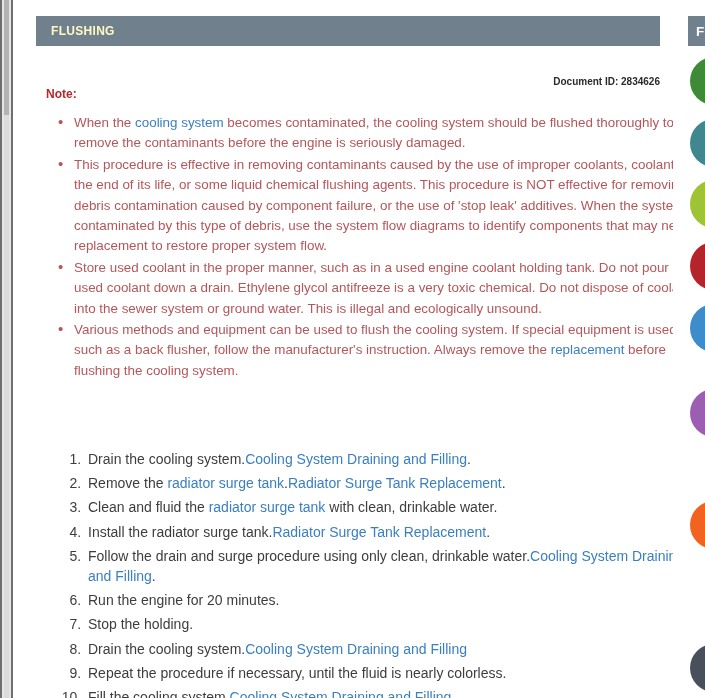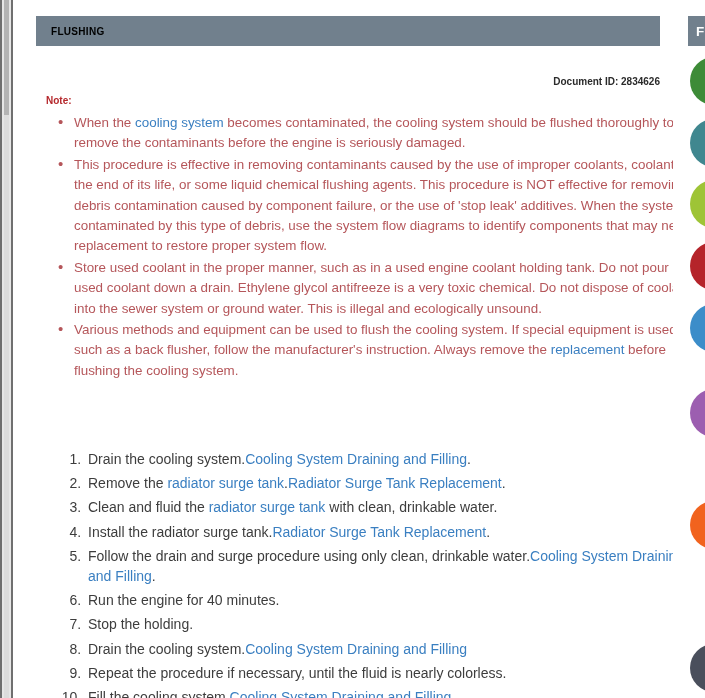--- a/index.html
+++ b/index.html
@@ -63,41 +63,41 @@
     top: 16px;
     width: 624px;
     height: 30px;
     background: #71808d;
     display: flex;
     align-items: center;
     box-sizing: border-box;
     padding-left: 15px;
   }
   .section-header .title {
-    color: #000000;
-    font-size: 10px;
+    color: #fef9c3;
+    font-size: 12px;
     font-weight: bold;
     letter-spacing: 0.3px;
   }
 
   .doc-id {
     position: absolute;
     right: 13px;
     top: 76px;
     font-size: 10px;
     font-weight: bold;
     color: #2b2b2b;
     text-align: right;
   }
 
   .note-label {
     position: absolute;
     left: 33px;
-    top: 95px;
-    font-size: 10px;
+    top: 87px;
+    font-size: 12px;
     font-weight: bold;
     color: #b5282c;
   }
 
   .note-list {
     position: absolute;
     left: 33px;
     top: 113px;
     width: 625px;
     margin: 0;
@@ -209,21 +209,21 @@
       <li><span>Store used coolant in the proper manner, such as in a used engine coolant holding tank. Do not pour used coolant down a drain. Ethylene glycol antifreeze is a very toxic chemical. Do not dispose of coolant into the sewer system or ground water. This is illegal and ecologically unsound.</span></li>
       <li><span>Various methods and equipment can be used to flush the cooling system. If special equipment is used, such as a back flusher, follow the manufacturer's instruction. Always remove the </span><span class="link">replacement</span><span> before flushing the cooling system.</span></li>
     </ul>
 
   <ol class="steps-list" id="steps-list">
       <li><span>Drain the cooling system.</span><span class="link">Cooling System Draining and Filling</span><span>.</span></li>
       <li><span>Remove the </span><span class="link">radiator surge tank</span><span>.</span><span class="link">Radiator Surge Tank Replacement</span><span>.</span></li>
       <li><span>Clean and fluid the </span><span class="link">radiator surge tank</span><span> with clean, drinkable water.</span></li>
       <li><span>Install the radiator surge tank.</span><span class="link">Radiator Surge Tank Replacement</span><span>.</span></li>
       <li><span>Follow the drain and surge procedure using only clean, drinkable water.</span><span class="link">Cooling System Draining and Filling</span><span>.</span></li>
-      <li><span>Run the engine for 40 minutes.</span></li>
+      <li><span>Run the engine for 20 minutes.</span></li>
       <li><span>Stop the holding.</span></li>
       <li><span>Drain the cooling system.</span><span class="link">Cooling System Draining and Filling</span></li>
       <li><span>Repeat the procedure if necessary, until the fluid is nearly colorless.</span></li>
       <li><span>Fill the cooling system.</span><span class="link">Cooling System Draining and Filling</span><span>.</span></li>
     </ol>
 
 </div>
 
 <div id="right-panel">
   <div class="section-header-right">

